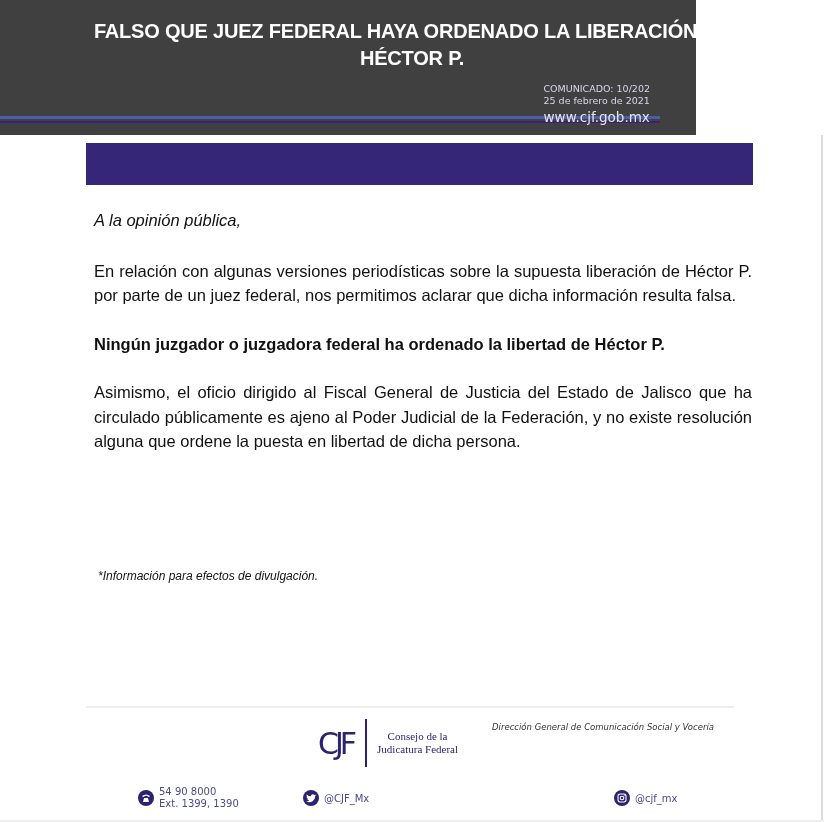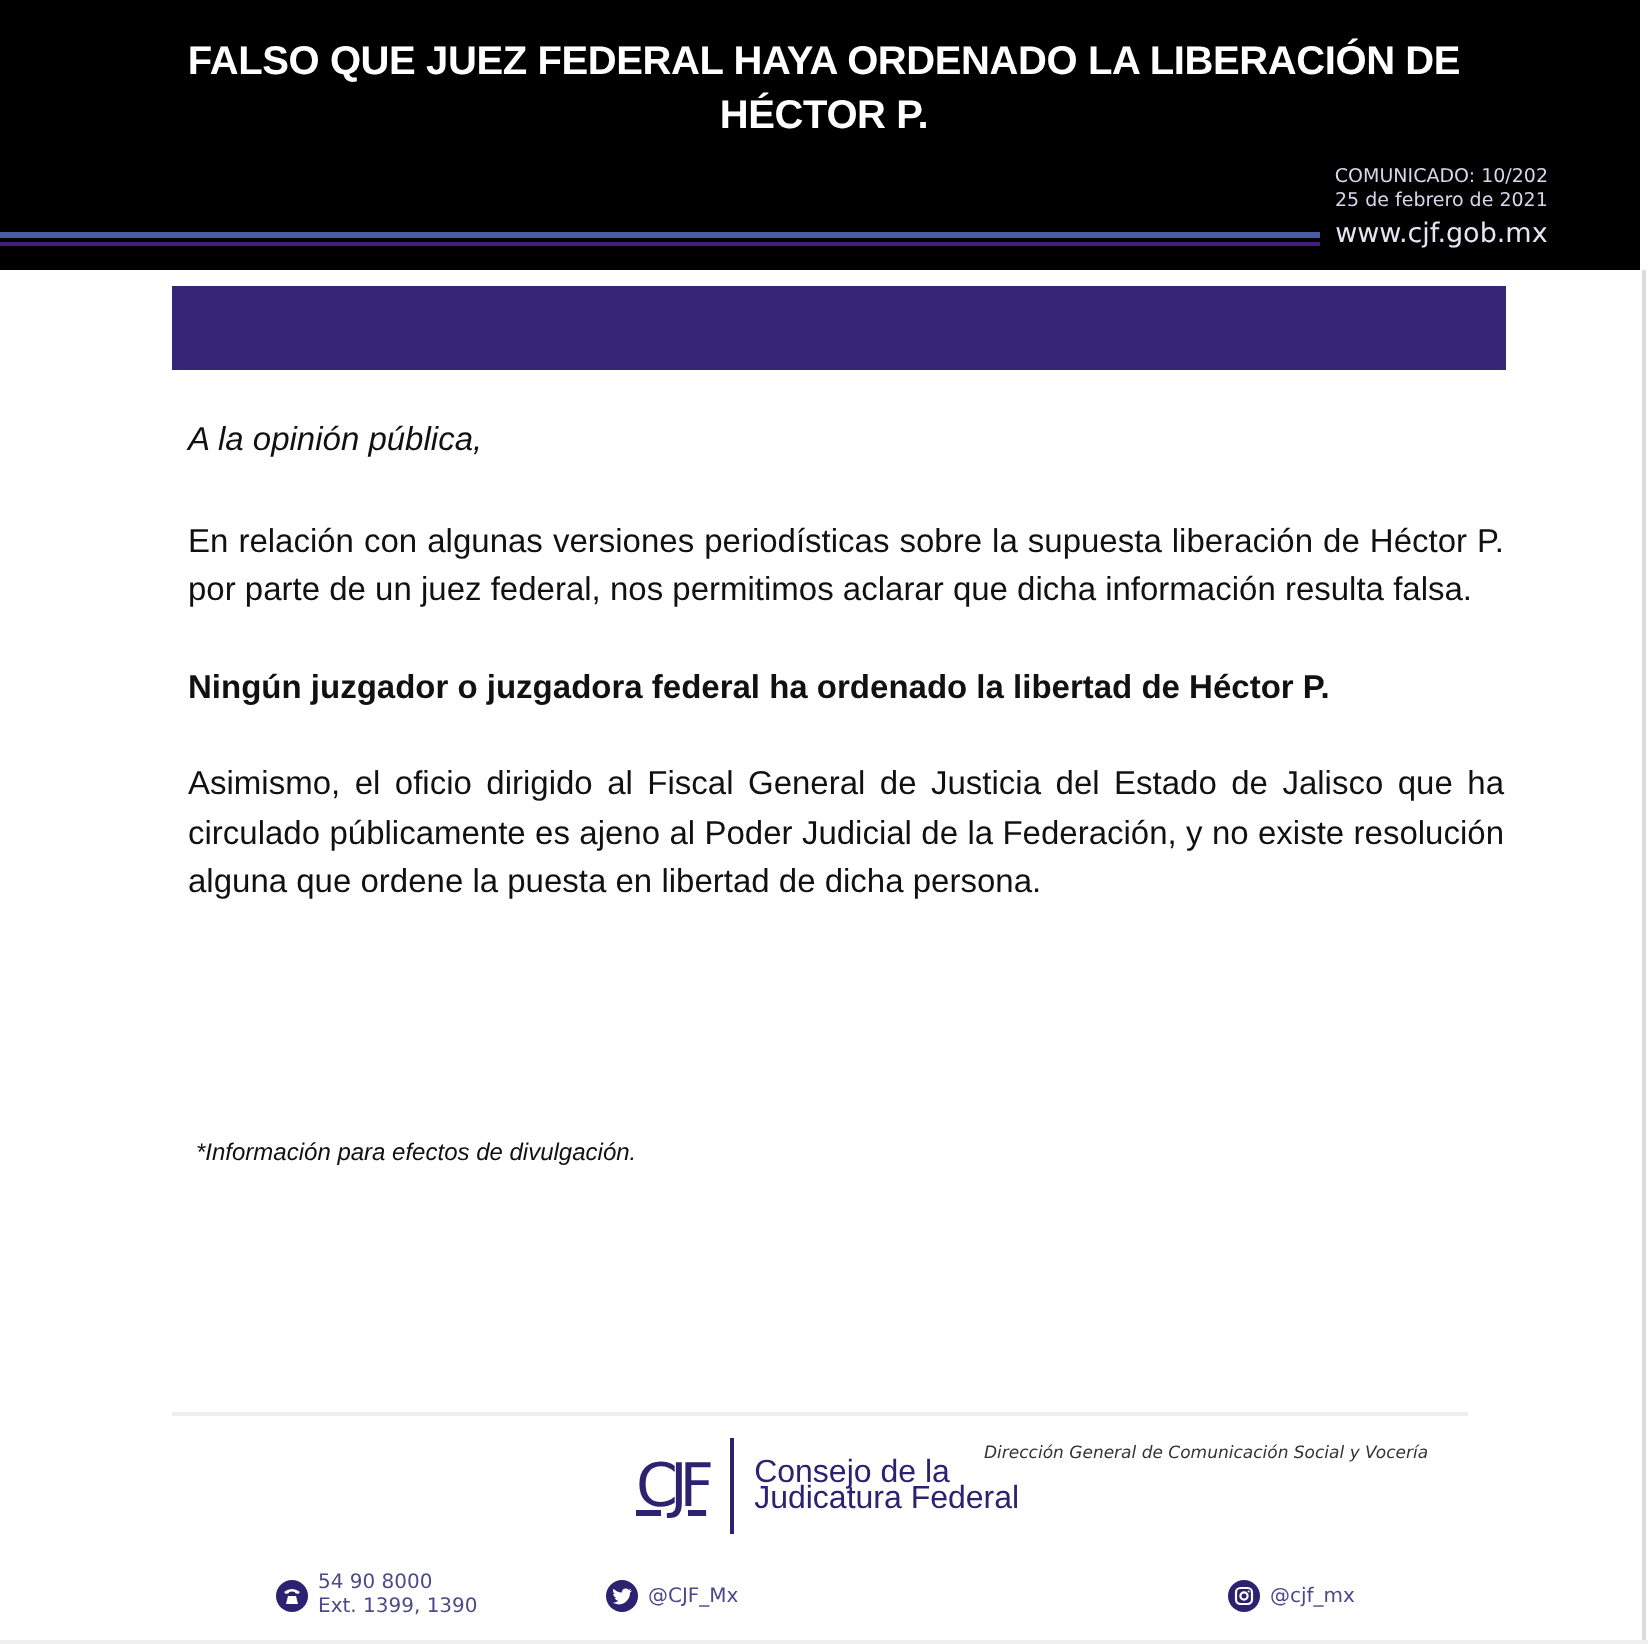--- a/index.html
+++ b/index.html
@@ -10,23 +10,23 @@
     body {
       width: 824px;
       height: 822px;
       position: relative;
       overflow: hidden;
       font-family: "Liberation Sans", sans-serif;
     }
     .header {
       position: absolute;
       left: 0; top: 0;
-      width: 820px;
+      width: 696px;
       height: 135px;
-      background: #000000;
+      background: #404040;
     }
     .header-title {
       position: absolute;
       left: 60px; top: 18px;
       width: 704px;
       text-align: center;
       color: #ffffff;
       font-family: "Liberation Sans", sans-serif;
       font-weight: bold;
       font-size: 20px;
@@ -124,34 +124,34 @@
       height: 50px;
       display: flex;
       align-items: center;
     }
     .logo-mark {
       font-family: "DejaVu Sans", sans-serif;
       font-size: 30px;
       color: #2c2370;
       letter-spacing: -4px;
       font-weight: normal;
-      text-decoration: underline;
     }
     .logo-divider {
       width: 2px;
       height: 48px;
       background: #2c2370;
       margin-left: 12px;
       margin-right: 10px;
     }
     .logo-text {
-      font-family: Liberation Sans, sans-serif;
+      font-family: Liberation Serif, serif;
       color: #2c2370;
-      font-size: 16px;
+      font-size: 11px;
       line-height: 13px;
+      text-align: center;
     }
     .contact {
       position: absolute;
       top: 786px;
       display: flex;
       align-items: center;
       color: #4a4a8a;
       font-family: "DejaVu Sans", sans-serif;
       font-size: 10px;
     }

